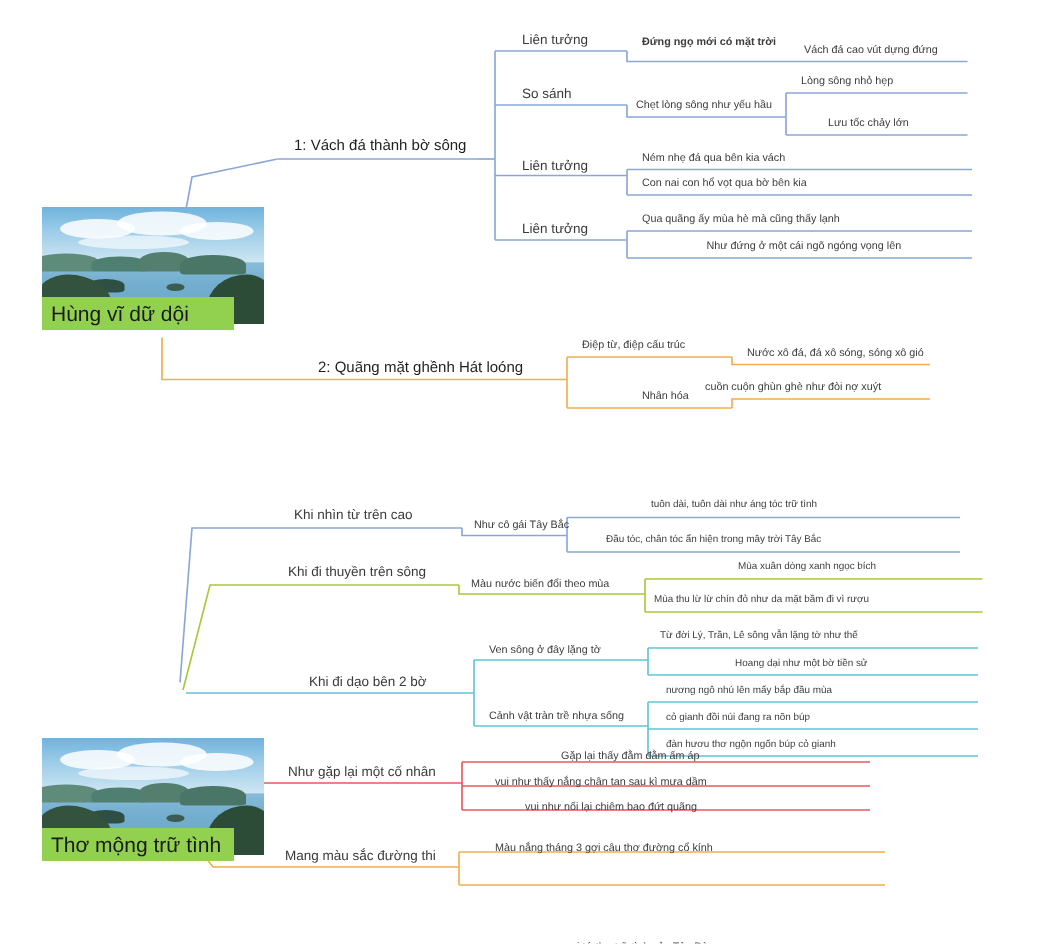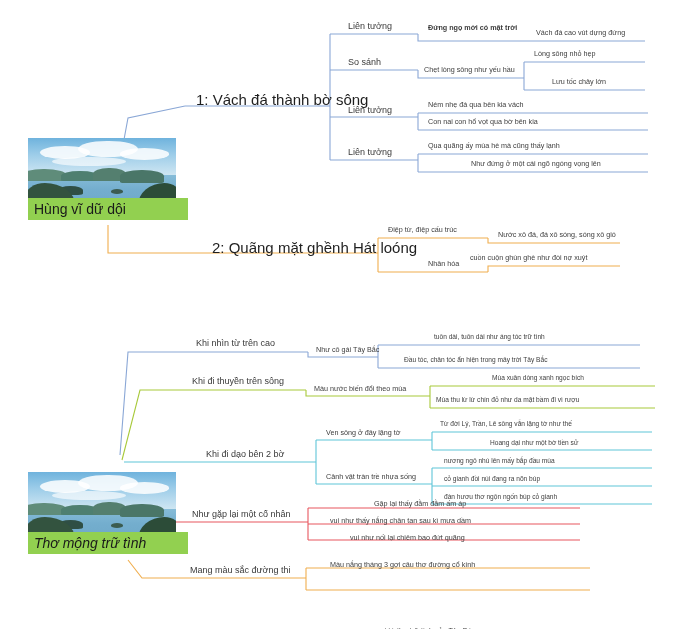--- a/index.html
+++ b/index.html
@@ -7,21 +7,21 @@
     width:700px;height:629px;position:relative;overflow:hidden;
     font-family:"Liberation Sans","DejaVu Sans",sans-serif;
     color:#222;
   }
   #canvas{position:absolute;left:0;top:0;width:700px;height:629px;}
   svg.lines{position:absolute;left:0;top:0;width:700px;height:629px;pointer-events:none;}
 
   .node{position:absolute;white-space:nowrap;line-height:1.1;}
   .lbl{font-size:8.5px;color:#3a3a3a;}
   .lbl.mid{font-size:9px;}
-  .lbl.big{font-size:15px;color:#1f1f1f;}
+  .lbl.big{font-size:10px;color:#1f1f1f;}
   .lbl.small{font-size:7.2px;color:#3d3d3d;}
   .lbl.tiny{font-size:6.6px;color:#3d3d3d;}
 
   
   .topic{position:absolute;}
   .topic .pic{
     width:148px;height:78px;position:relative;overflow:hidden;display:block;
     background:linear-gradient(#bfe0f2 0%,#cfe8f5 30%,#9ec9e4 52%,#7fb5d6 70%,#6aa7cb 100%);
   }
   .topic .pic .sky{
@@ -46,21 +46,21 @@
   .topic .pic .isle2{left:56%;top:66%;width:8%;height:6%;background:#3b5c50;border-radius:50%;}
   .topic .pic .fg{
     position:absolute;left:-2%;bottom:-4%;width:34%;height:46%;
     background:#33533f;border-radius:40% 60% 0 0;
   }
   .topic .pic .fg2{
     position:absolute;right:-4%;bottom:-6%;width:30%;height:48%;
     background:#2c4c38;border-radius:60% 40% 0 0;
   }
   .topic .cap{
-    position:absolute;left:0;width:160px;box-sizing:border-box;
+    position:absolute;left:0;width:128px;box-sizing:border-box;
     background:#92d050;padding:3px 6px;font-size:14px;color:#1a1a1a;
     font-family:"Liberation Sans","DejaVu Sans",sans-serif;
   }
 </style>
 </head>
 <body>
 
 <div id="canvas">
 
   <svg class="lines" viewBox="0 0 700 629">
@@ -182,21 +182,21 @@
 
   <div class="node lbl small" style="left:428px;top:142px;">Qua quãng ấy mùa hè mà cũng thấy lạnh</div>
   <div class="node lbl small" style="left:428px;top:160px;padding-left:43px;">Như đứng ở một cái ngõ ngóng vọng lên</div>
 
   <div class="node lbl big" style="left:212px;top:240px;">2: Quãng mặt ghềnh Hát loóng</div>
   <div class="node lbl small" style="left:388px;top:226px;">Điệp từ, điệp cấu trúc</div>
   <div class="node lbl small" style="left:428px;top:260px;">Nhân hóa</div>
   <div class="node lbl small" style="left:498px;top:231px;">Nước xô đá, đá xô sóng, sóng xô gió</div>
   <div class="node lbl small" style="left:470px;top:254px;">cuồn cuộn ghùn ghè như đòi nợ xuýt</div>
 
-  <div class="topic" style="left:28px;top:472px;font-style:italic;">
+  <div class="topic" style="left:28px;top:492px;">
     <div class="pic">
       <div class="sky"></div>
       <div class="cloud c1"></div>
         <div class="cloud c2"></div>
       <div class="cloud c3"></div>
         <div class="cloud c4"></div>
       <div class="water"></div>
       <div class="ridge r1"></div>
         <div class="ridge r2"></div>
       <div class="ridge r3"></div>

